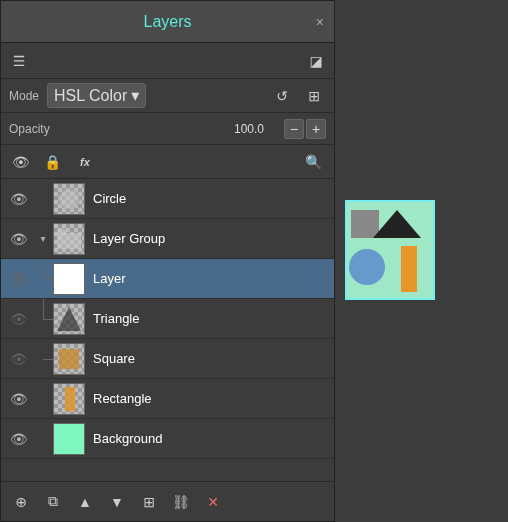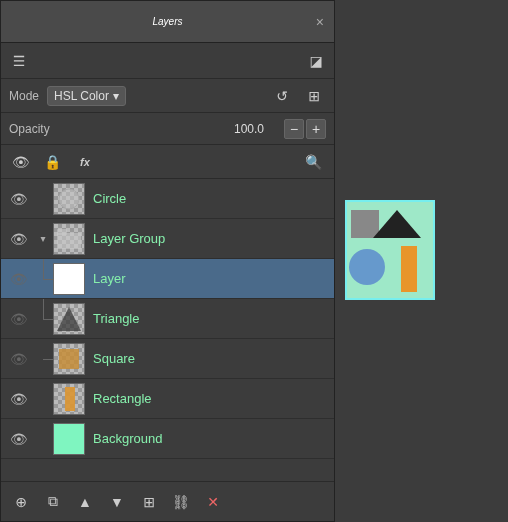--- a/index.html
+++ b/index.html
@@ -26,23 +26,22 @@
       background: #4a4a4a;
       display: flex;
       align-items: center;
       justify-content: center;
       padding: 8px 10px;
       position: relative;
       border-bottom: 1px solid #222;
       height: 42px;
     }
     .title-bar .title {
-      font-size: 10px;
-      color: #ffffff;
-      font-style: italic;
+      font-size: 16px;
+      color: #5eead4;
     }
     .title-bar .close-btn {
       position: absolute;
       right: 10px;
       top: 50%;
       transform: translateY(-50%);
       cursor: pointer;
       color: #aaa;
       font-size: 14px;
     }
@@ -72,21 +71,21 @@
       padding: 4px 8px;
       height: 34px;
       border-bottom: 1px solid #2a2a2a;
       gap: 8px;
     }
     .mode-label { color: #bbb; font-size: 12px; text-align: right; }
     .mode-select {
       background: #555;
       border: 1px solid #666;
       color: #ddd;
-      font-size: 12px;
+      font-size: 16px;
       padding: 2px 6px;
       border-radius: 3px;
       cursor: pointer;
       display: flex;
       align-items: center;
       gap: 4px;
     }
     .opacity-row {
       display: flex;
       align-items: center;
@@ -177,21 +176,21 @@
     .checker {
       position: absolute;
       inset: 0;
       background-image:
         repeating-conic-gradient(#999 0% 25%, #bbb 0% 50%);
       background-size: 8px 8px;
     }
     .layer-name {
       margin-left: 8px;
       font-size: 13px;
-      color: #86efac;
+      color: #ffffff;
     }
     .thumb-white {
       background: white;
       width: 100%;
       height: 100%;
     }
     .thumb-cyan {
       background: #7ff5c0;
       width: 100%;
       height: 100%;

